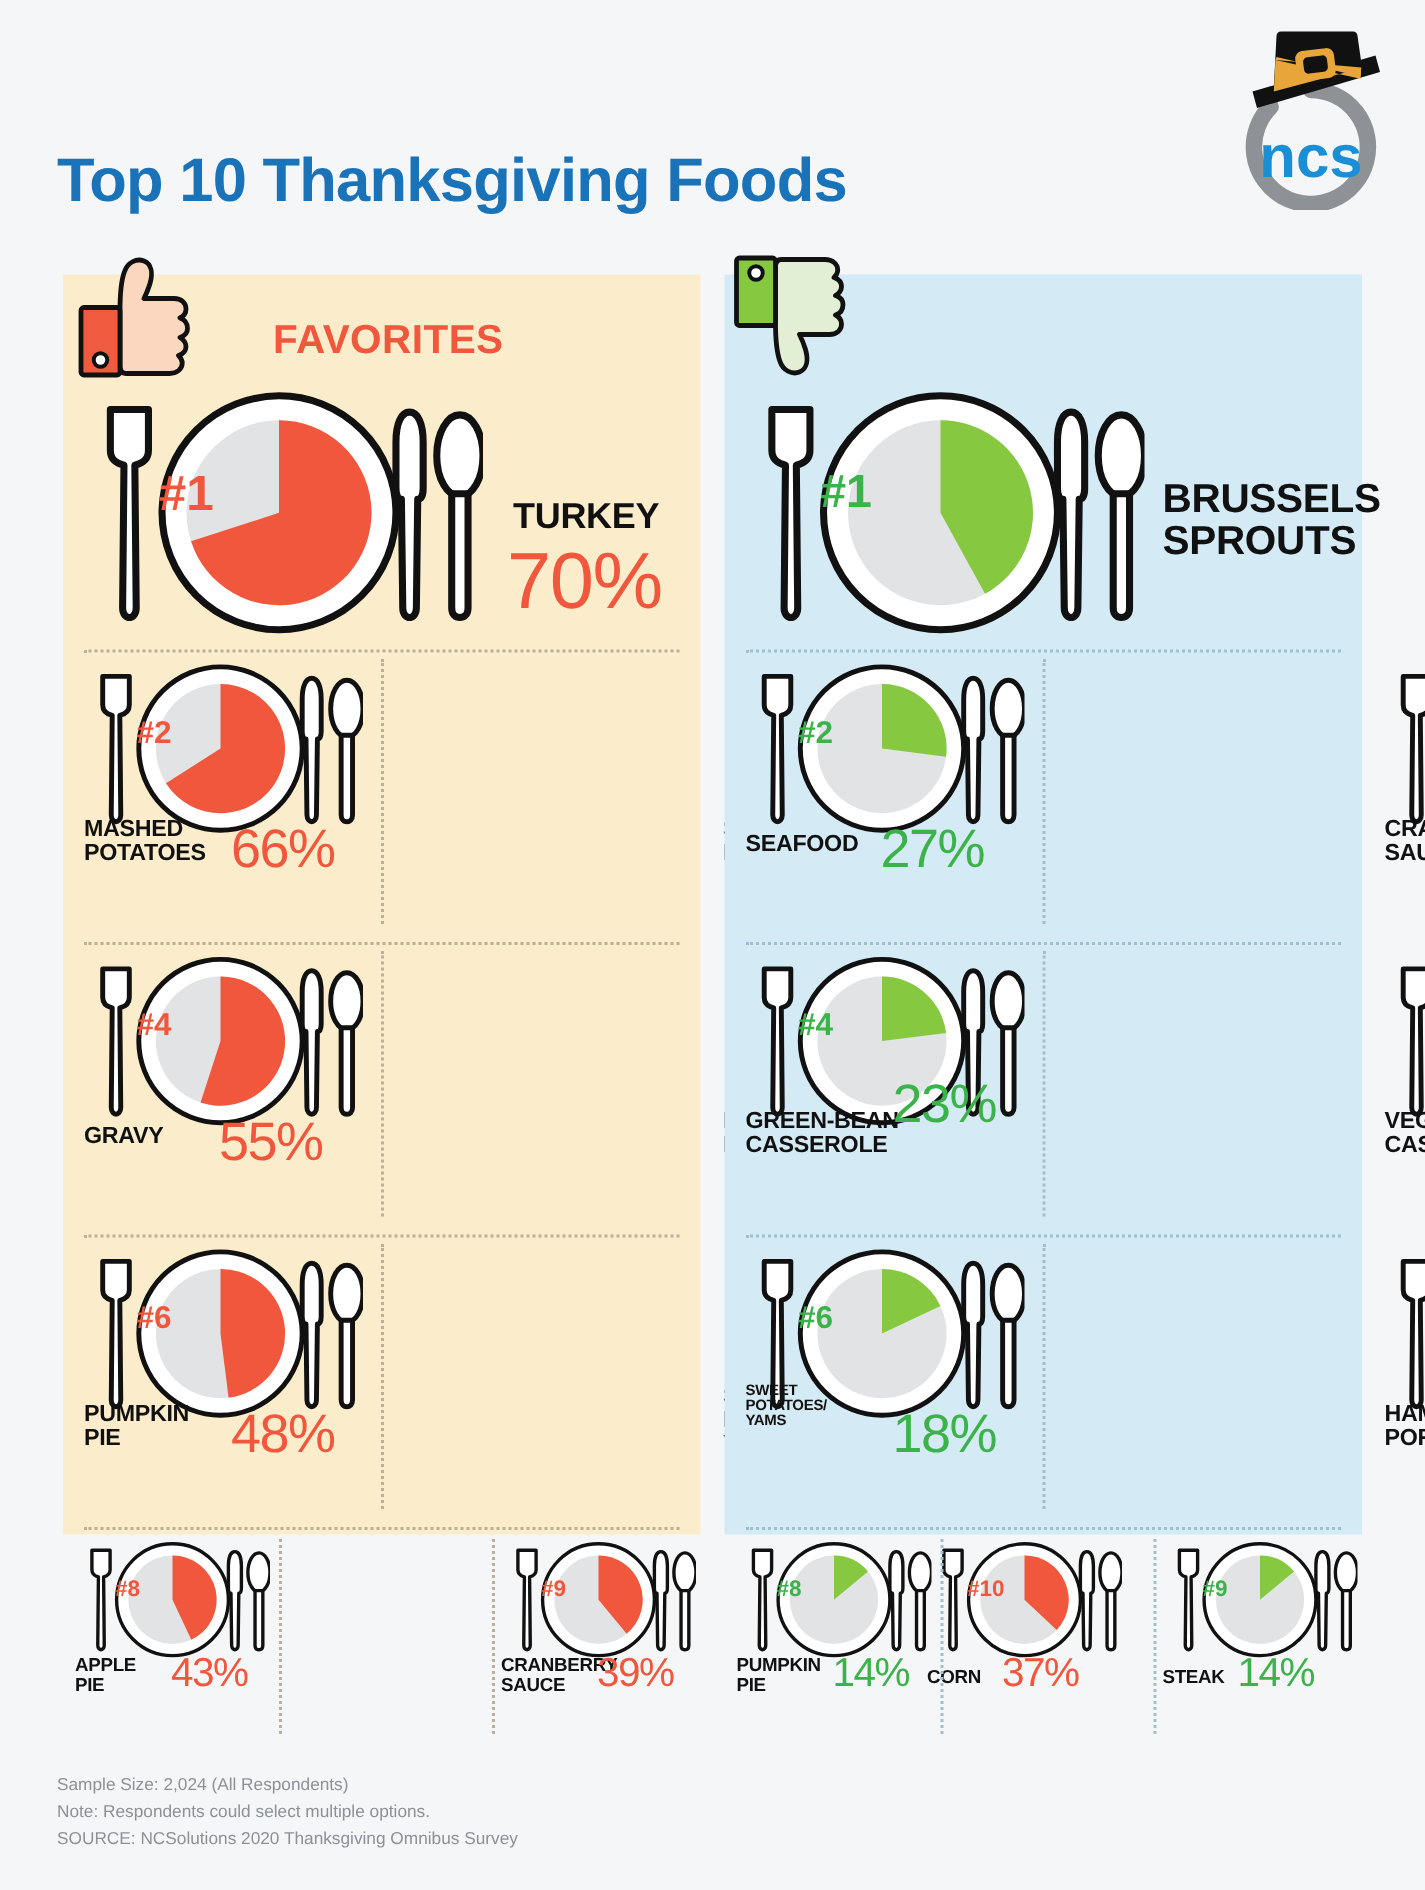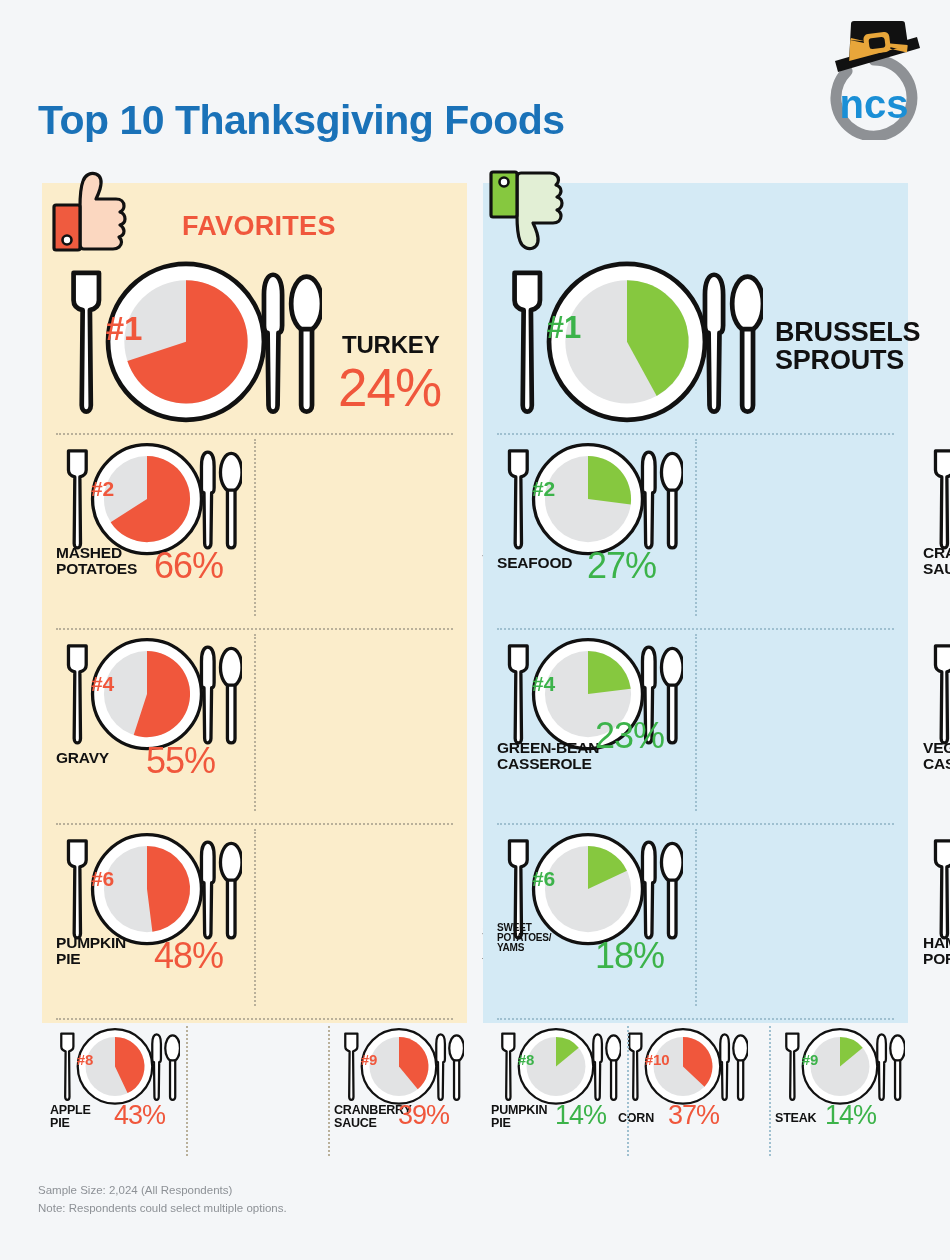--- a/index.html
+++ b/index.html
@@ -169,21 +169,21 @@
 
     <g>
       <ellipse cx="283" cy="56" rx="17" ry="30" fill="#fff" stroke="#111" stroke-width="5.2"></ellipse>
       <path d="M283 86 L284 168 C284 173 281 175 283 175 C285 175 282 173 282 168 Z" fill="#fff"></path>
       <path d="M277 84 L277 168 C277 173 280 175 283 175 C286 175 289 173 289 168 L289 84 Z" fill="#fff" stroke="#111" stroke-width="5.2" stroke-linejoin="round"></path>
     </g>
   </svg>
       </div>
       <div class="plate-num" style="font-size: 33px; left: 63.76px; top: 64.8661px;">#1</div>
       <div class="label" style="font-size: 24px; left: 300px; top: 88px; width: 130px; text-align: left; white-space: pre;">TURKEY</div>
-      <div class="pct" style="font-size: 53px; left: 296px; top: 112px;">24%</div>
+      <div class="pct" style="font-size: 53px; left: 296px; top: 112px;">70%</div>
     </div>
     <div class="hdivider" style="top: 250px;"></div>
     <div class="vdivider" style="left: 212px; top: 256px; height: 177px;"></div>
     <div class="item" style="left: 0px; top: 0px; width: 212px; height: 445px;">
       <div class="setting" style="left: 10px; top: 254px;">
         <svg width="190" height="124.13333333333333" viewBox="0 0 300 196">
 
     <g>
       <path d="M28 24 L28 52 M36 24 L36 52 M44 24 L44 52 M52 24 L52 52" stroke="#111" stroke-width="3" fill="none"></path>
       <path d="M26 22 L54 22 L54 52 C54 60 48 62 44 63 L45 168 C45 173 42 175 40 175 C38 175 35 173 35 168 L36 63 C32 62 26 60 26 52 Z" fill="#fff" stroke="#111" stroke-width="5.2" stroke-linejoin="round"></path>
@@ -754,13 +754,14 @@
       <div class="label" style="font-size: 12.5px; left: 150px; top: 929px; width: 70px; text-align: left; white-space: pre;">STEAK</div>
       <div class="pct" style="font-size: 27px; left: 200px; top: 917px;">14%</div>
     </div>
     <div class="vdivider" style="left: 286px; top: 843px; height: 130px;"></div>
     <div class="item" style="left: 284px; top: 0px; width: 142px; height: 985px;"></div>
   </div>
 
 <div id="footer">
   <div>Sample Size: 2,024 (All Respondents)</div>
   <div>Note: Respondents could select multiple options.</div>
+  <div>SOURCE: NCSolutions 2020 Thanksgiving Omnibus Survey</div>
 </div>
 
 </body></html>

